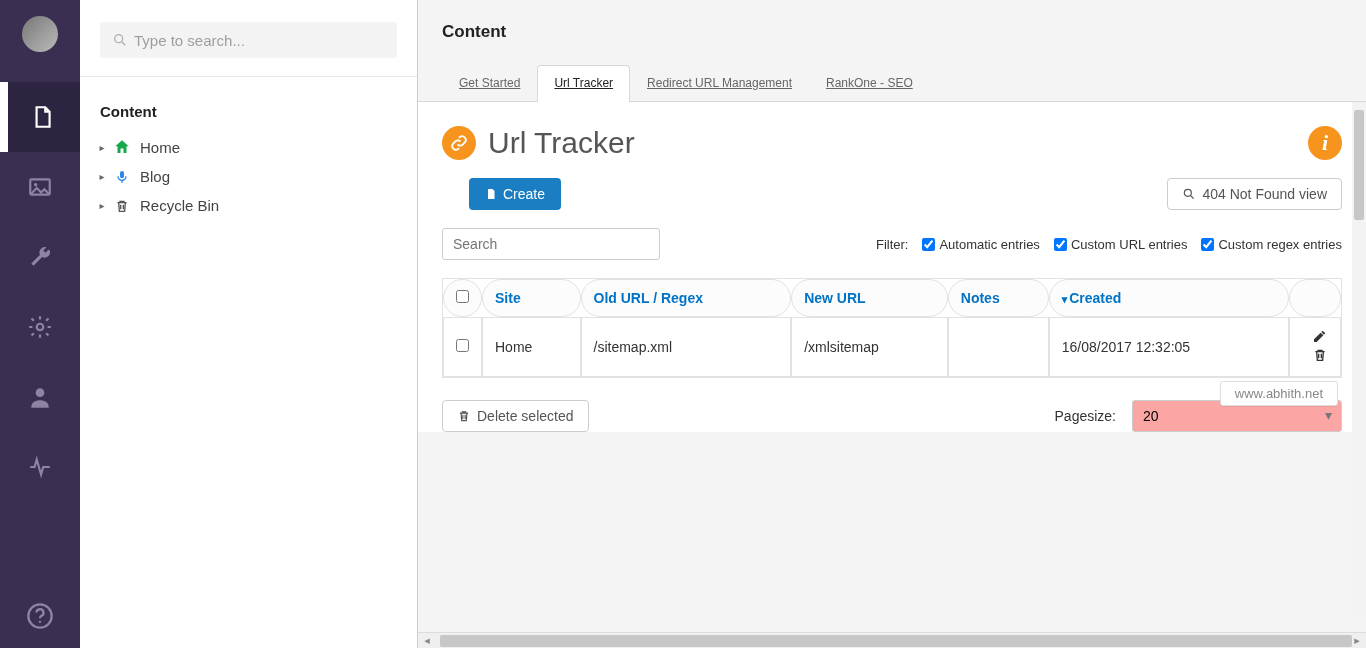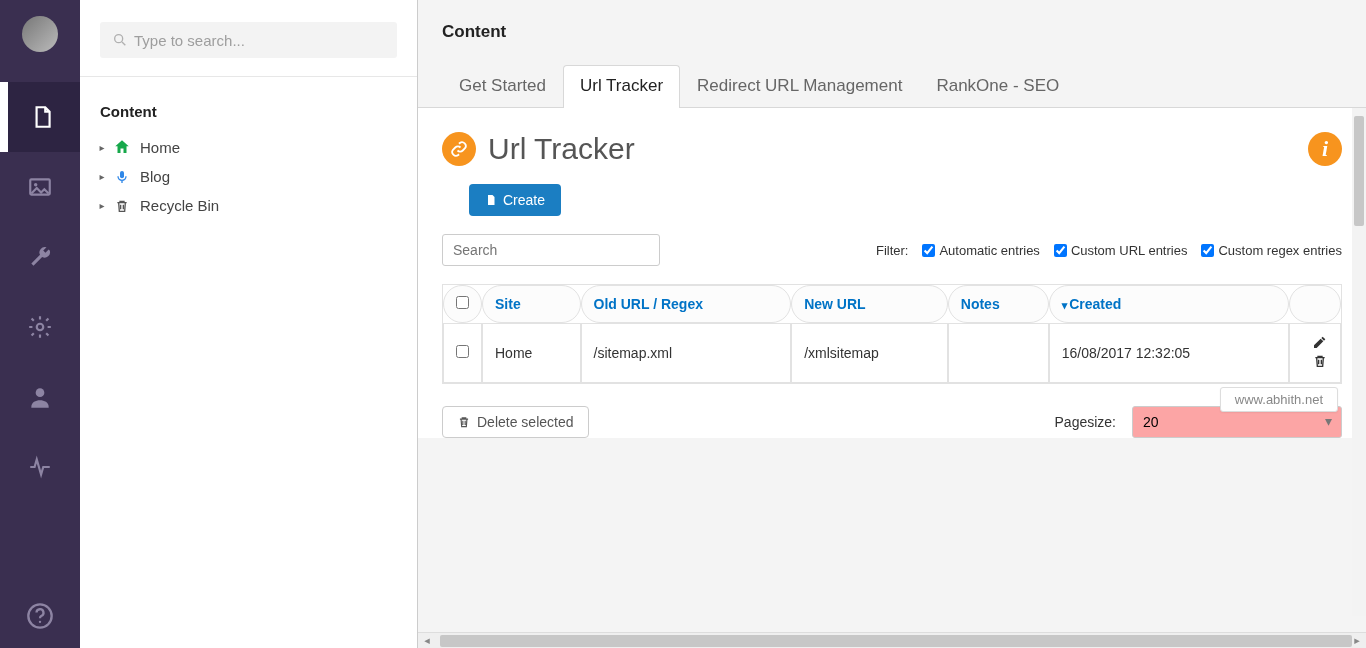--- a/index.html
+++ b/index.html
@@ -32,21 +32,21 @@
 .tree-icon { width: 20px; display: flex; justify-content: center; margin-right: 8px; }
 .tree-icon.home { color: #17a84b; }
 .tree-icon.mic { color: #2f87e8; }
 .tree-icon.bin { color: #555; }
 
 
 .main { flex: 1; display: flex; flex-direction: column; background: #f4f4f4; overflow: hidden; }
 .main-header { padding: 22px 24px 0 24px; border-bottom: 1px solid #d8d8d8; background: #f4f4f4; }
 .main-title { font-size: 17px; font-weight: 600; color: #222; margin-bottom: 22px; }
 .tabs { display: flex; gap: 0; }
-.tab { padding: 10px 16px 12px 16px; color: #666; font-size: 17px; border: 1px solid transparent; border-bottom: none; position: relative; top: 1px; }
+.tab { padding: 10px 16px 12px 16px; color: #666; font-size: 12px; border: 1px solid transparent; border-bottom: none; position: relative; top: 1px; text-decoration: underline; }
 .tab.active { background: #fff; border-color: #d8d8d8; border-radius: 4px 4px 0 0; color: #222; }
 
 .content-body { flex: 1; background: #fff; padding: 24px 24px 0 24px; overflow: auto; position: relative; }
 
 .page-head { display: flex; align-items: center; margin-bottom: 18px; position: relative; }
 .page-head-icon { width: 34px; height: 34px; background: #f7941e; border-radius: 50%; display: flex; align-items: center; justify-content: center; margin-right: 12px; color: #fff; }
 .page-head-title { font-size: 30px; color: #555; font-weight: 400; }
 .info-badge { position: absolute; right: 0; top: 0; width: 34px; height: 34px; background: #f7941e; border-radius: 50%; display: flex; align-items: center; justify-content: center; color: #fff; font-style: italic; font-family: Georgia, serif; font-size: 22px; font-weight: bold; }
 
 .action-row { display: flex; justify-content: space-between; align-items: center; margin-bottom: 18px; padding-left: 27px; }
@@ -201,20 +201,27 @@
             <div class="info-badge">i</div>
           </div>
 
           <div class="action-row">
             <button class="btn-primary">
               <svg width="12" height="14" viewBox="0 0 24 24">
                   <path fill="#fff" d="M6 2h9l4 4v16H6z"></path>
                 </svg>
               <span>Create</span>
             </button>
+            <button class="btn-default">
+              <svg width="14" height="14" viewBox="0 0 24 24">
+                  <circle cx="10" cy="10" r="6" fill="none" stroke="currentColor" stroke-width="2"></circle>
+                  <path d="M20 20l-5-5" stroke="currentColor" stroke-width="2"></path>
+                </svg>
+              <span>404 Not Found view</span>
+            </button>
           </div>
 
           <div class="filter-row">
             <input type="text" class="table-search" placeholder="Search" style="">
             <div class="filters">
               <span>Filter:</span>
               <label>
                   <input type="checkbox" checked="" style=""> 
                   <span>Automatic entries</span>
                 </label>

